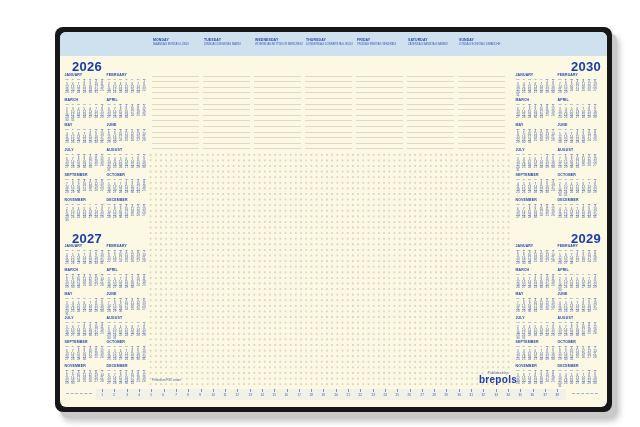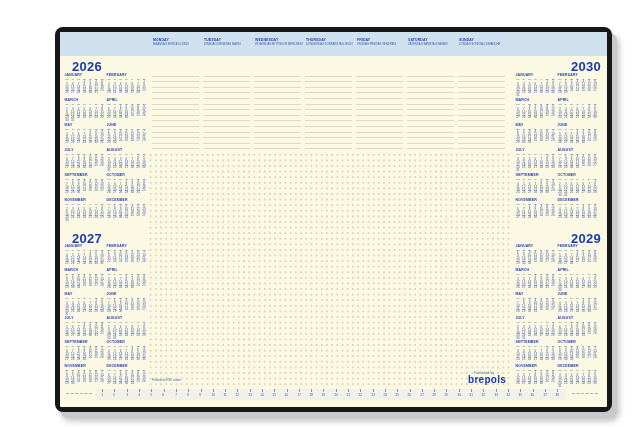--- a/index.html
+++ b/index.html
@@ -9,21 +9,21 @@
     font-family:"Liberation Sans", sans-serif;
   }
   
   .pad{
     position:absolute;left:55px;top:27px;width:557px;height:385px;
     background:#17171a;border-radius:8px;
     box-shadow:5px 6px 0 #c9c9c9, 7px 9px 6px rgba(0,0,0,.25);
   }
   .sheet{
     position:absolute;left:5px;top:5px;width:547px;height:375px;
-    background:#fbf8e4;border-radius:1px;overflow:hidden;
+    background:#fbf8e4;border-radius:6px;overflow:hidden;
   }
   
   .header-band{
     position:absolute;left:0;top:0;width:547px;height:24px;
     background:#cfe0ee;
   }
   .day-col-label{
     position:absolute;top:6px;width:50px;height:16px;overflow:visible;
   }
   .day-col-inner{
@@ -53,21 +53,21 @@
   .wrow,.drow{display:flex;}
   .wrow span{flex:0 0 11.7px;font-size:5px;color:#4a66b5;text-align:center;line-height:6px;}
   .drow span{flex:0 0 11.7px;font-size:6px;color:#3b57a9;text-align:center;line-height:5.6px;}
   
   .printed-note{
     position:absolute;left:92px;top:346px;width:120px;height:8px;overflow:visible;
   }
   .printed-note .mscale2{width:240px;transform:scale(.5);transform-origin:0 0;
     font-size:6px;color:#4a66b5;}
   .publisher{
-    position:absolute;left:408px;top:338px;width:60px;text-align:left;
+    position:absolute;left:408px;top:338px;width:60px;text-align:center;
   }
   .published-by{font-size:4px;color:#4a66b5;transform:scale(.8);letter-spacing:.2px;}
   .brand{font-size:10px;font-weight:bold;color:#1b3bb2;letter-spacing:.3px;line-height:10px;}
   .ruler{
     position:absolute;left:36px;top:357px;width:470px;height:11px;
     background:#f2f1e8;display:flex;align-items:flex-end;padding:0;
   }
   .ruler-cell{
     flex:0 0 12.3px;height:11px;position:relative;text-align:center;
   }

